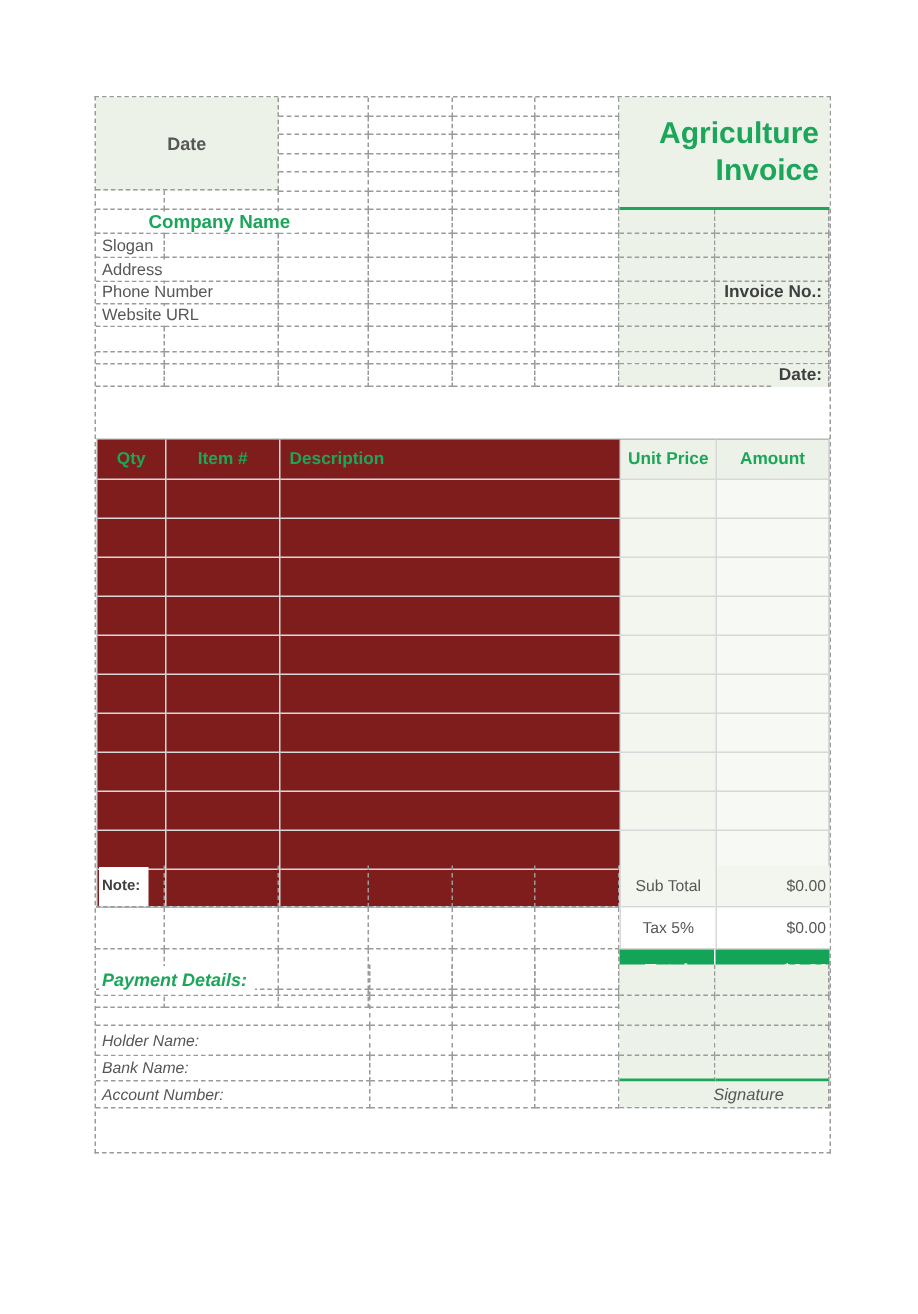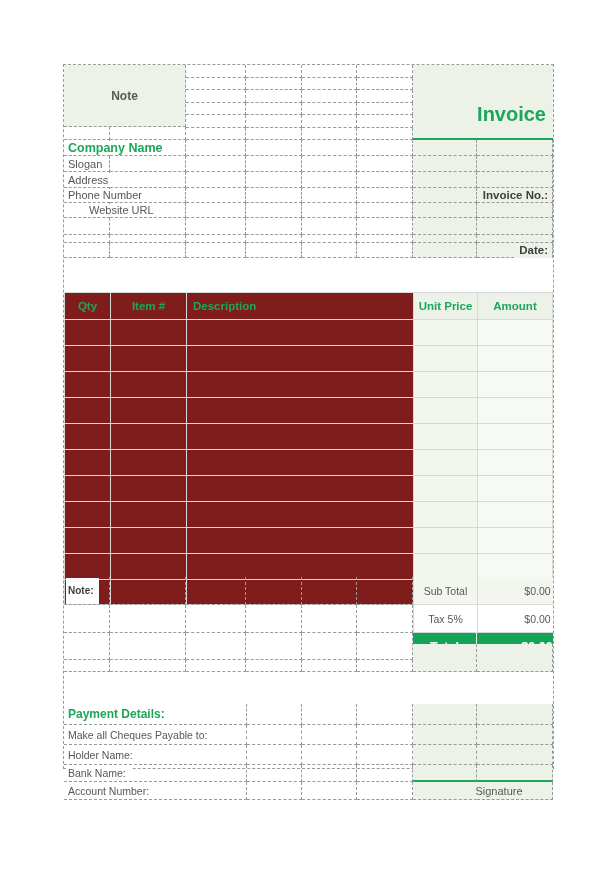--- a/index.html
+++ b/index.html
@@ -48,21 +48,21 @@
   }
   .info-grid > div:nth-of-type(8n+7),
   .info-grid > div:nth-of-type(8n){background:var(--tint);}
   
   .ov{
     position:absolute;z-index:2;left:2px;background:#fff;
     white-space:nowrap;font-size:11px;color:var(--lbl);
     padding:0 5px 0 2px;display:inline-block;
   }
   .ov.bold{font-weight:bold;color:var(--txt);font-size:10px;}
-  .ov.green{color:var(--green);}
+  .ov.green{color:var(--green);margin-left:31px;}
   .ov.right{left:auto;right:1px;background:var(--tint);font-weight:bold;color:var(--txt);font-size:11.5px;padding:0 4px;}
   
   .items-grid{
     position:absolute;left:0;top:199px;width:489px;height:313px;
     display:grid;background:#7f1d1d;
     grid-template-columns:46px 76px 227px 64px 1fr;
     grid-template-rows:27px repeat(10,26px) 1fr;
     border-top:1px solid var(--line);border-left:1px solid var(--line);margin-top:28px;
   }
   .items-grid > div{border-right:1px solid var(--line);border-bottom:1px solid var(--line);}
@@ -84,43 +84,44 @@
   .srow .sl,.srow .sv{display:flex;align-items:center;justify-content:center;}
   .srow.subtotal{height:28px;background:var(--tint-soft);border-bottom:1px solid var(--line);border-left:1px solid var(--line);}
   .srow.tax{height:28px;background:#fff;border-bottom:1px solid var(--line);border-left:1px solid var(--line);}
   .srow.subtotal .sl,.srow.tax .sl{border-right:1px solid var(--line);}
   .srow.total{height:27px;background:var(--green-fill);color:#fff;font-weight:bold;font-size:12.5px;}
   .srow.total .sl{border-right:1px solid #ffffff;}
   .below-total{left:349px;top:579px;width:140px;height:28px;grid-template-columns:64px 1fr;grid-template-rows:1fr;position:absolute;display:grid;}
   .below-total > div{background:var(--tint);border-right:1px dashed var(--dash);border-bottom:1px dashed var(--dash);}
   
   .pay-grid{
-    left:0;top:639px;width:489px;height:96px;
+    left:0;top:578px;width:489px;height:96px;
     grid-template-columns:183px 55px 55px 56px 64px 1fr;
     grid-template-rows:21px 20px 20px 17px 1fr;
+    font-style:italic;
   }
   .pay-grid > div:nth-of-type(6n+5),
   .pay-grid > div:nth-of-type(6n){background:var(--tint);}
   .pay-grid > div:nth-of-type(23),
   .pay-grid > div:nth-of-type(24){border-bottom:2px solid var(--green);}
   .pay-grid > div:nth-of-type(29){border-right-color:transparent;}
   .ov.pay{font-size:10.5px;}
   .ov.paytitle{font-weight:bold;font-size:12px;color:var(--green);}
   .ov.sig{
     left:350px;width:138px;text-align:center;background:transparent;
     padding:0;font-size:11px;color:var(--lbl);
   }
 </style>
 </head>
 <body>
 
 <div class="sheet">
 
   <div class="abs logo-cell">
-    <span>Note</span>
+    <span>Date</span>
   </div>
   <div class="dgrid under-logo">
       <div></div>
       <div></div>
     </div>
   <div class="dgrid mini-grid">
       <div></div>
       <div></div>
       <div></div>
       <div></div>
@@ -140,31 +141,31 @@
       <div></div>
       <div></div>
       <div></div>
       <div></div>
       <div></div>
       <div></div>
       <div></div>
     </div>
   <div class="abs title-cell">
     <div>
-      <br>
+      <span>Agriculture</span><br>
       <span>Invoice</span>
     </div>
   </div>
 
   <div class="dgrid info-grid">
     <span class="ov bold green" style="top:1px;height:14px;line-height:14px;font-size:12.5px;">Company Name</span>
     <span class="ov" style="top:17px;height:14px;line-height:14px;">Slogan</span>
     <span class="ov" style="top:33px;height:14px;line-height:14px;">Address</span>
     <span class="ov" style="top:49px;height:13px;line-height:13px;">Phone Number</span>
-    <span class="ov" style="top:64px;height:13px;line-height:13px;margin-left:21px;">Website URL</span>
+    <span class="ov" style="top:64px;height:13px;line-height:13px;">Website URL</span>
     <span class="ov right" style="top:49px;height:13px;line-height:13px;">Invoice No.:</span>
     <span class="ov right" style="top:79px;height:15px;line-height:15px;margin-top:24px;">Date:</span>
   <div></div>
       <div></div>
       <div></div>
       <div></div>
       <div></div>
       <div></div>
       <div></div>
       <div></div>
@@ -331,21 +332,20 @@
       <div class="sv">$0.00</div>
     </div>
   </div>
   <div class="below-total">
       <div></div>
       <div></div>
     </div>
 
   <div class="dgrid pay-grid">
     <span class="ov paytitle" style="top:1px;height:19px;line-height:19px;">Payment Details:</span>
-    <span class="ov pay" style="top:22px;height:18px;line-height:18px;">Make all Cheques Payable to:</span>
     <span class="ov pay" style="top:42px;height:18px;line-height:18px;">Holder Name:</span>
     <span class="ov pay" style="top:62px;height:15px;line-height:15px;">Bank Name:</span>
     <span class="ov pay" style="top:79px;height:16px;line-height:16px;">Account Number:</span>
     <span class="ov sig" style="top:79px;height:16px;line-height:16px;padding-left:32px;">Signature</span>
   <div></div>
       <div></div>
       <div></div>
       <div></div>
       <div></div>
       <div></div>

